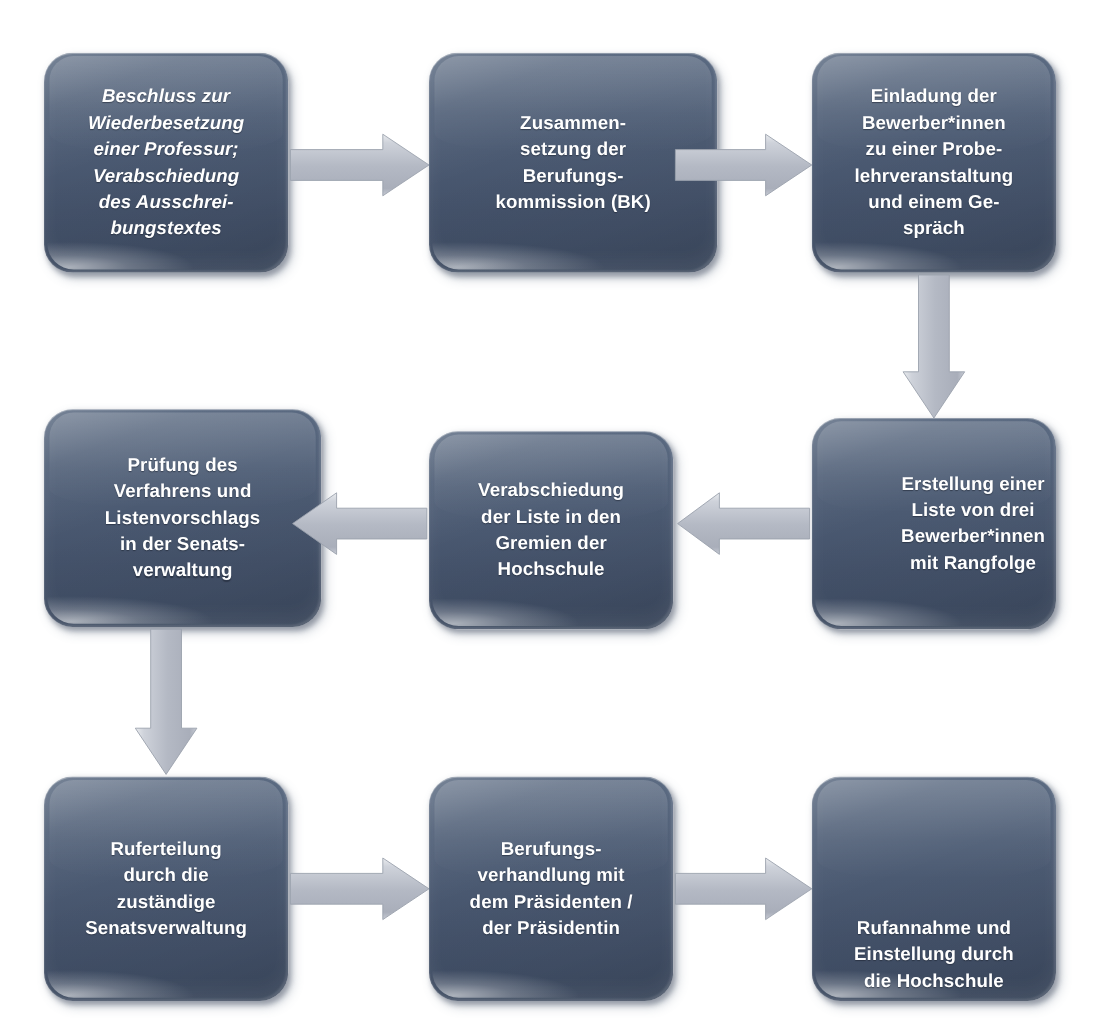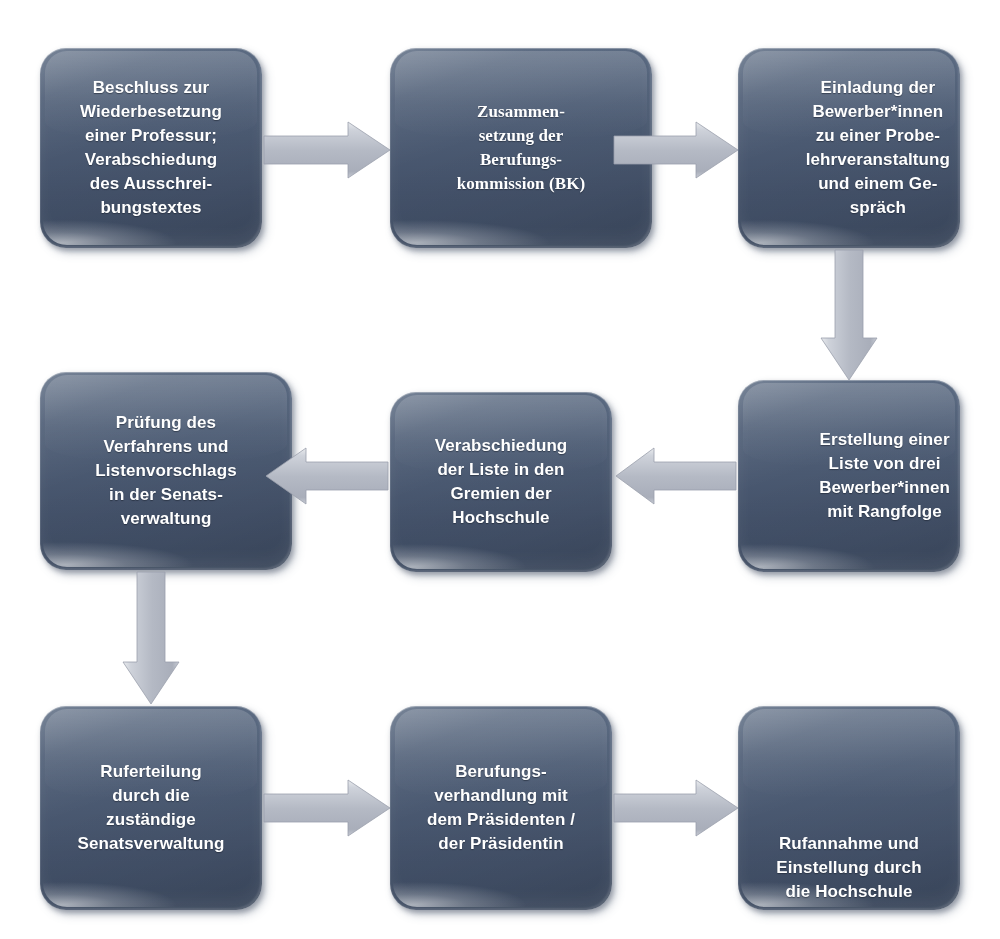--- a/index.html
+++ b/index.html
@@ -83,37 +83,37 @@
   .arrow {
     position: absolute;
   }
   .arrow svg { display: block; overflow: visible; }
 </style>
 </head>
 <body>
 
 <div id="canvas">
 
-  <div class="node" style="left:40px; top:48px; width:222px; height:200px;">
+  <div class="node" style="left:40px; top:48px; width:222px; height:200px;font-style:italic;">
     <span class="node-label">Beschluss zur
 Wiederbesetzung
 einer Professur;
 Verabschiedung
 des Ausschrei-
 bungstextes</span>
   </div>
 
-  <div class="node" style="left:390px; top:48px; width:262px; height:200px;font-family:Liberation Serif, serif;">
+  <div class="node" style="left:390px; top:48px; width:262px; height:200px;">
     <span class="node-label">Zusammen-
 setzung der
 Berufungs-
 kommission (BK)</span>
   </div>
 
-  <div class="node" style="left:738px; top:48px; width:222px; height:200px;justify-content:flex-end;">
+  <div class="node" style="left:738px; top:48px; width:222px; height:200px;">
     <span class="node-label">Einladung der
 Bewerber*innen
 zu einer Probe-
 lehrveranstaltung
 und einem Ge-
 spräch</span>
   </div>
 
   <div class="node" style="left:40px; top:372px; width:252px; height:198px;">
     <span class="node-label">Prüfung des

